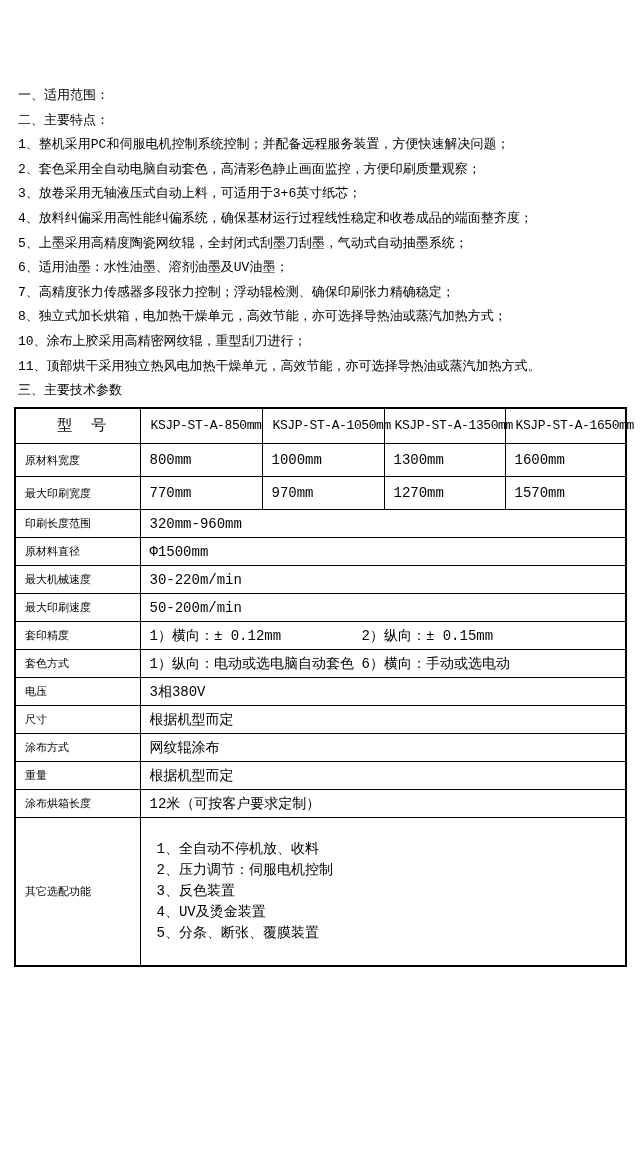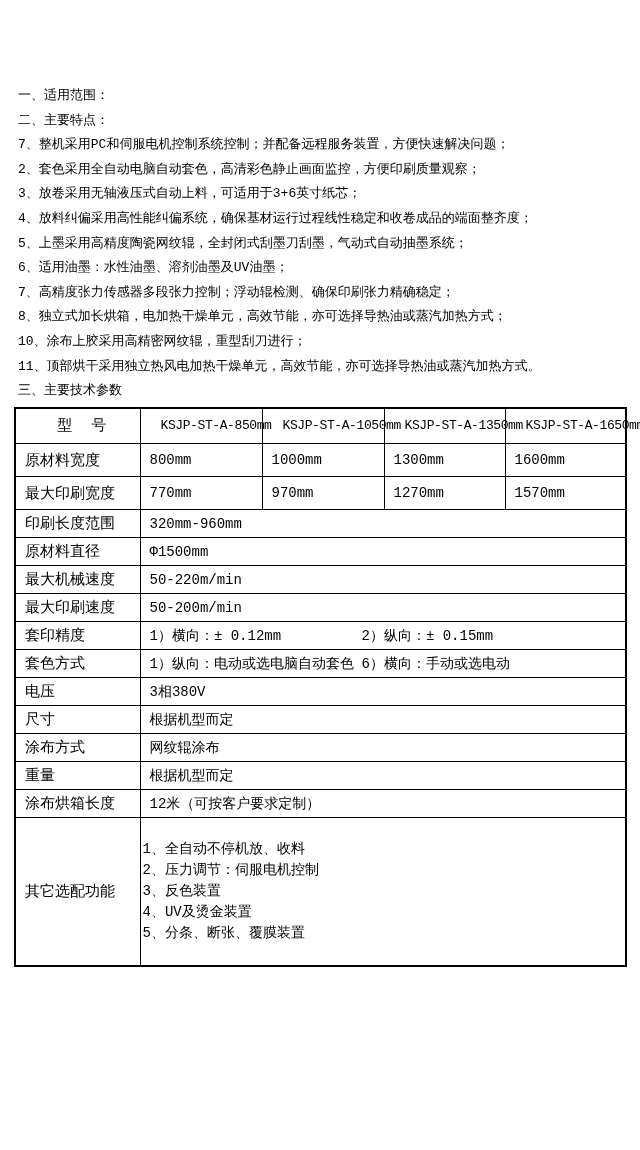--- a/index.html
+++ b/index.html
@@ -38,46 +38,46 @@
   }
   .spec-table th.hlabel{
     text-align:center;
     font-size:15px;
     padding-left:12px;
     letter-spacing:2px;
   }
   .spec-table th.model{
     font-size:13px;
     letter-spacing:-0.4px;
-    padding-left:20px;
+    padding-left:10px;
     white-space:nowrap;
     overflow:visible;
   }
-  .spec-table td.rlabel{font-size:15px;}
+  .spec-table td.rlabel{font-size:11px;}
   .row-header{height:36px;}
   .row-values{height:33px;}
   .row-span{height:28px;}
   .row-multiline{height:148px;}
   .part1{display:inline-block;min-width:212px;}
   td.lines{
     white-space:pre-line;
     line-height:21px;
-    padding-left:2px;
+    padding-left:16px;
     font-size:14px;
   }
 </style>
 </head>
 <body>
 
 <div class="page">
   <div class="text-block">
     <p class="h">一、适用范围：</p>
     <p class="h">二、主要特点：</p>
     <div>
-        <p class="item">7、整机采用PC和伺服电机控制系统控制；并配备远程服务装置，方便快速解决问题；</p>
+        <p class="item">1、整机采用PC和伺服电机控制系统控制；并配备远程服务装置，方便快速解决问题；</p>
         <p class="item">2、套色采用全自动电脑自动套色，高清彩色静止画面监控，方便印刷质量观察；</p>
         <p class="item">3、放卷采用无轴液压式自动上料，可适用于3+6英寸纸芯；</p>
         <p class="item">4、放料纠偏采用高性能纠偏系统，确保基材运行过程线性稳定和收卷成品的端面整齐度；</p>
         <p class="item">5、上墨采用高精度陶瓷网纹辊，全封闭式刮墨刀刮墨，气动式自动抽墨系统；</p>
         <p class="item">6、适用油墨：水性油墨、溶剂油墨及UV油墨；</p>
         <p class="item">7、高精度张力传感器多段张力控制；浮动辊检测、确保印刷张力精确稳定；</p>
         <p class="item">8、独立式加长烘箱，电加热干燥单元，高效节能，亦可选择导热油或蒸汽加热方式；</p>
         <p class="item">10、涂布上胶采用高精密网纹辊，重型刮刀进行；</p>
         <p class="item">11、顶部烘干采用独立热风电加热干燥单元，高效节能，亦可选择导热油或蒸汽加热方式。</p>
       </div>
@@ -116,21 +116,21 @@
         <tr class="row-span">
           <td class="rlabel">印刷长度范围</td>
           <td colspan="4">320mm-960mm</td>
         </tr>
         <tr class="row-span">
           <td class="rlabel">原材料直径</td>
           <td colspan="4">Φ1500mm</td>
         </tr>
         <tr class="row-span">
           <td class="rlabel">最大机械速度</td>
-          <td colspan="4">50-220m/min</td>
+          <td colspan="4">30-220m/min</td>
         </tr>
         <tr class="row-span">
           <td class="rlabel">最大印刷速度</td>
           <td colspan="4">50-200m/min</td>
         </tr>
         <tr class="row-span">
           <td class="rlabel">套印精度</td>
           <td colspan="4"><span class="part1">1）横向：± 0.12mm</span><span>2）纵向：± 0.15mm</span></td>
         </tr>
         <tr class="row-span">

